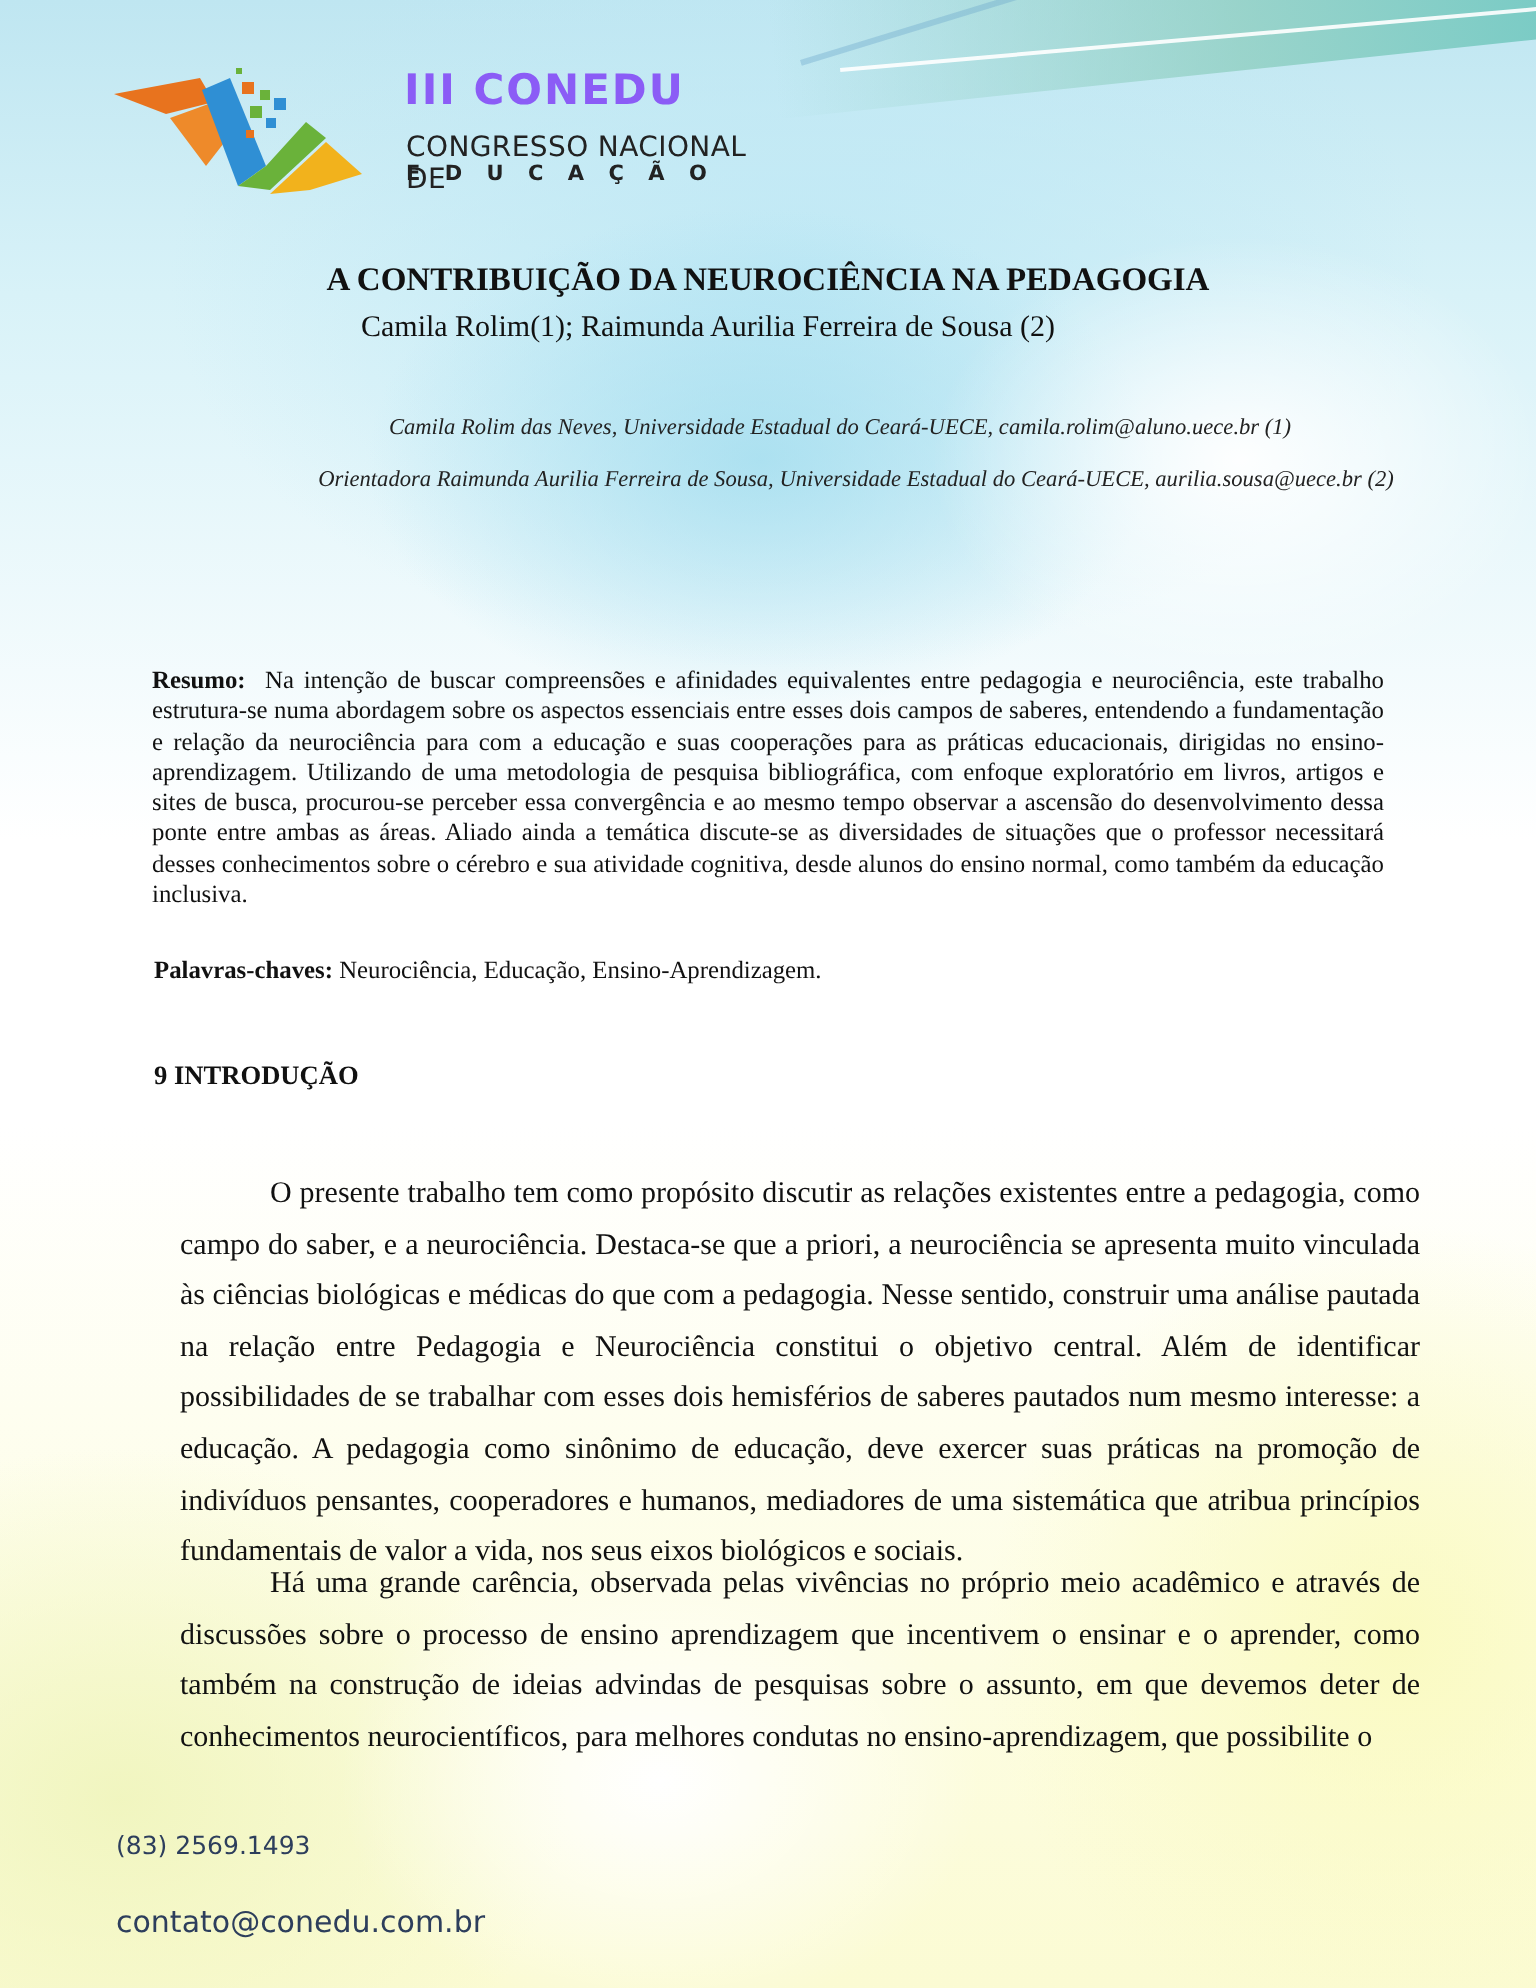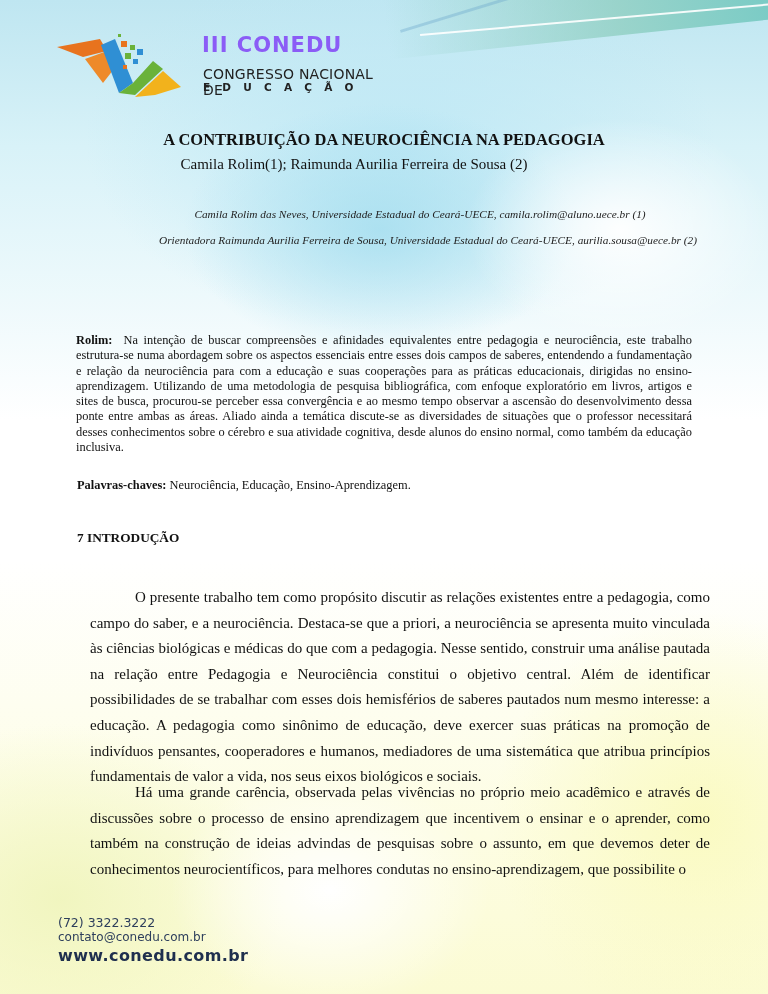--- a/index.html
+++ b/index.html
@@ -84,21 +84,21 @@
     position: absolute; left: 90px; width: 620px; font-size: 15px; line-height: 25.6px; text-align: justify;
   }
   .body-text p { margin: 0; text-indent: 45px; }
   .p1 { top: 585px; }
   .p2 { top: 780px; }
 
   .footer {
     position: absolute; left: 58px; top: 915px; font-family: "DejaVu Sans", sans-serif; color: #2d3e5c;
   }
   .footer .phone { font-size: 12.5px; line-height: 15px; }
-  .footer .email { font-size: 12px; line-height: 15px; }
+  .footer .email { font-size: 15px; line-height: 15px; margin-top: 24px; }
   .footer .site { font-size: 16px; font-weight: bold; line-height: 22px; color: #1f2f4e; letter-spacing: 0.4px; }
 </style>
 </head>
 <body>
 
 <div class="bg-top"></div>
 <div class="bg-band"></div>
 <div class="bg-streak2"></div>
 <div class="bg-streak"></div>
 <div class="bg-bottom"></div>
@@ -123,35 +123,34 @@
   <div class="logo-sub1">CONGRESSO NACIONAL DE</div>
   <div class="logo-sub2">EDUCAÇÃO</div>
 </div>
 
 <div class="title">A CONTRIBUIÇÃO DA NEUROCIÊNCIA NA PEDAGOGIA</div>
 <div class="authors">Camila Rolim(1); Raimunda Aurilia Ferreira de Sousa (2)</div>
 <div class="affil a1">Camila Rolim das Neves, Universidade Estadual do Ceará-UECE, camila.rolim@aluno.uece.br (1)</div>
 <div class="affil a2">Orientadora Raimunda Aurilia Ferreira de Sousa, Universidade Estadual do Ceará-UECE, aurilia.sousa@uece.br (2)</div>
 
 <div class="abstract">
-  <b>Rolim:</b>&nbsp;
+  <b>Resumo:</b>&nbsp;
   <span>Na intenção de buscar compreensões e afinidades equivalentes entre pedagogia e neurociência, este trabalho estrutura-se numa abordagem sobre os aspectos essenciais entre esses dois campos de saberes, entendendo a fundamentação e relação da neurociência para com a educação e suas cooperações para as práticas educacionais, dirigidas no ensino-aprendizagem. Utilizando de uma metodologia de pesquisa bibliográfica, com enfoque exploratório em livros, artigos e sites de busca, procurou-se perceber essa convergência e ao mesmo tempo observar a ascensão do desenvolvimento dessa ponte entre ambas as áreas. Aliado ainda a temática discute-se as diversidades de situações que o professor necessitará desses conhecimentos sobre o cérebro e sua atividade cognitiva, desde alunos do ensino normal, como também da educação inclusiva.</span>
 </div>
 
 <div class="keywords">
   <b>Palavras-chaves:</b>
   <span>Neurociência, Educação, Ensino-Aprendizagem.</span>
 </div>
 
-<div class="section">7 INTRODUÇÃO</div>
+<div class="section">9 INTRODUÇÃO</div>
 
 <div class="body-text p1">
   <p>O presente trabalho tem como propósito discutir as relações existentes entre a pedagogia, como campo do saber, e a neurociência. Destaca-se que a priori, a neurociência se apresenta muito vinculada às ciências biológicas e médicas do que com a pedagogia. Nesse sentido, construir uma análise pautada na relação entre Pedagogia e Neurociência constitui o objetivo central. Além de identificar possibilidades de se trabalhar com esses dois hemisférios de saberes pautados num mesmo interesse: a educação. A pedagogia como sinônimo de educação, deve exercer suas práticas na promoção de indivíduos pensantes, cooperadores e humanos, mediadores de uma sistemática que atribua princípios fundamentais de valor a vida, nos seus eixos biológicos e sociais.</p>
 </div>
 <div class="body-text p2">
   <p>Há uma grande carência, observada pelas vivências no próprio meio acadêmico e através de discussões sobre o processo de ensino aprendizagem que incentivem o ensinar e o aprender, como também na construção de ideias advindas de pesquisas sobre o assunto, em que devemos deter de conhecimentos neurocientíficos, para melhores condutas no ensino-aprendizagem, que possibilite o</p>
 </div>
 
 <div class="footer">
-  <div class="phone">(72) 3322.3222</div>
+  <div class="phone">(83) 2569.1493</div>
   <div class="email">contato@conedu.com.br</div>
-  <div class="site">www.conedu.com.br</div>
 </div>
 
 </body></html>

